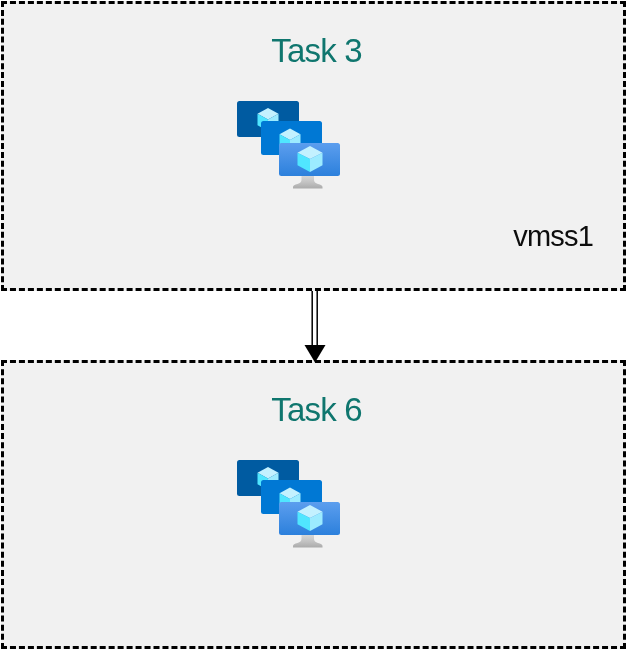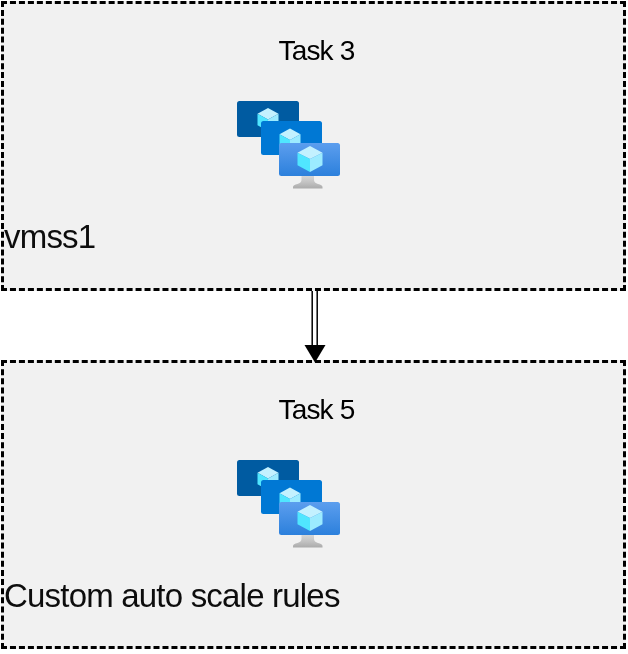--- a/index.html
+++ b/index.html
@@ -26,45 +26,45 @@
   .box-task3 { top: 1px;   height: 290px; }
   .box-task4 { top: 360px; height: 289px; }
 
   .box-title {
     position: absolute;
     top: 28px;
     left: 0;
     right: 30px;
     margin: 0;
     text-align: center;
-    font-size: 28px;
+    font-size: 33px;
     font-weight: normal;
     letter-spacing: -0.8px;
     line-height: 38px;
-    color: #000000;
+    color: #0f766e;
     padding-left: 36px;
   }
   .vmss-icon {
     position: absolute;
     left: 233px;
     top: 97px;
     width: 104px;
     height: 92px;
   }
   .box-lines {
     position: absolute;
     top: 190px;
     left: 0;
     right: 30px;
     height: 84px;
     display: flex;
     flex-direction: column;
     justify-content: center;
-    text-align: left;
-    font-size: 33px;
+    text-align: right;
+    font-size: 29px;
     letter-spacing: -0.8px;
     line-height: 39px;
     color: #0D0D0D;
   }
   .connector {
     position: absolute;
     left: 302px;
     top: 291px;
     width: 26px;
     height: 72px;
@@ -123,21 +123,21 @@
     </div>
   </section>
 
   <svg class="connector" viewBox="0 0 26 72">
     <path d="M10.2,0 L10.2,56" stroke="#000000" stroke-width="1.5" fill="none"></path>
     <path d="M15.2,0 L15.2,56" stroke="#000000" stroke-width="1.5" fill="none"></path>
     <path d="M2.5,54 L23.5,54 L13,71.5 Z" fill="#000000"></path>
   </svg>
 
   <section class="task-box box-task4">
-    <h2 class="box-title">Task 5</h2>
+    <h2 class="box-title">Task 6</h2>
 
     <svg class="vmss-icon" viewBox="0 0 104 92">
 
       <rect x="0" y="0" width="62" height="36" rx="2.5" fill="#005BA1"></rect>
       <path d="M31,7 L41.5,12.75 L31,18.5 L20.5,12.75 Z" fill="#C3F1FF"></path>
       <path d="M20.5,12.75 L31,18.5 L31,30 L20.5,24.25 Z" fill="#50E6FF"></path>
       <path d="M41.5,12.75 L31,18.5 L31,30 L41.5,24.25 Z" fill="#9CEBFF"></path>
 
       <rect x="24" y="20" width="61" height="34" rx="2.5" fill="#0078D4"></rect>
       <path d="M53,27.5 L63.5,33.25 L53,39 L42.5,33.25 Z" fill="#C3F1FF"></path>
@@ -145,18 +145,15 @@
       <path d="M63.5,33.25 L53,39 L53,50.5 L63.5,44.75 Z" fill="#9CEBFF"></path>
 
       <path d="M64.5,73 L77,73 L77,79 C77,81 78.5,82.3 81,83 C83.8,83.7 85.5,84.7 85.5,86 L85.5,87.5 L56,87.5 L56,86 C56,84.7 57.7,83.7 60.5,83 C63,82.3 64.5,81 64.5,79 Z" fill="url(#gradStand)"></path>
 
       <rect x="42" y="42" width="61" height="33" rx="2.5" fill="url(#gradFront)"></rect>
       <path d="M73,45 L85.5,51.75 L73,58 L60.5,51.75 Z" fill="#C3F1FF"></path>
       <path d="M60.5,51.75 L73,58 L73,71 L60.5,64.25 Z" fill="#50E6FF"></path>
       <path d="M85.5,51.75 L73,58 L73,71 L85.5,64.25 Z" fill="#9CEBFF"></path>
     </svg>
 
-    <div class="box-lines">
-      <div class="box-line">Custom auto scale rules</div>
-    </div>
   </section>
 
 </div>
 
 </body></html>

